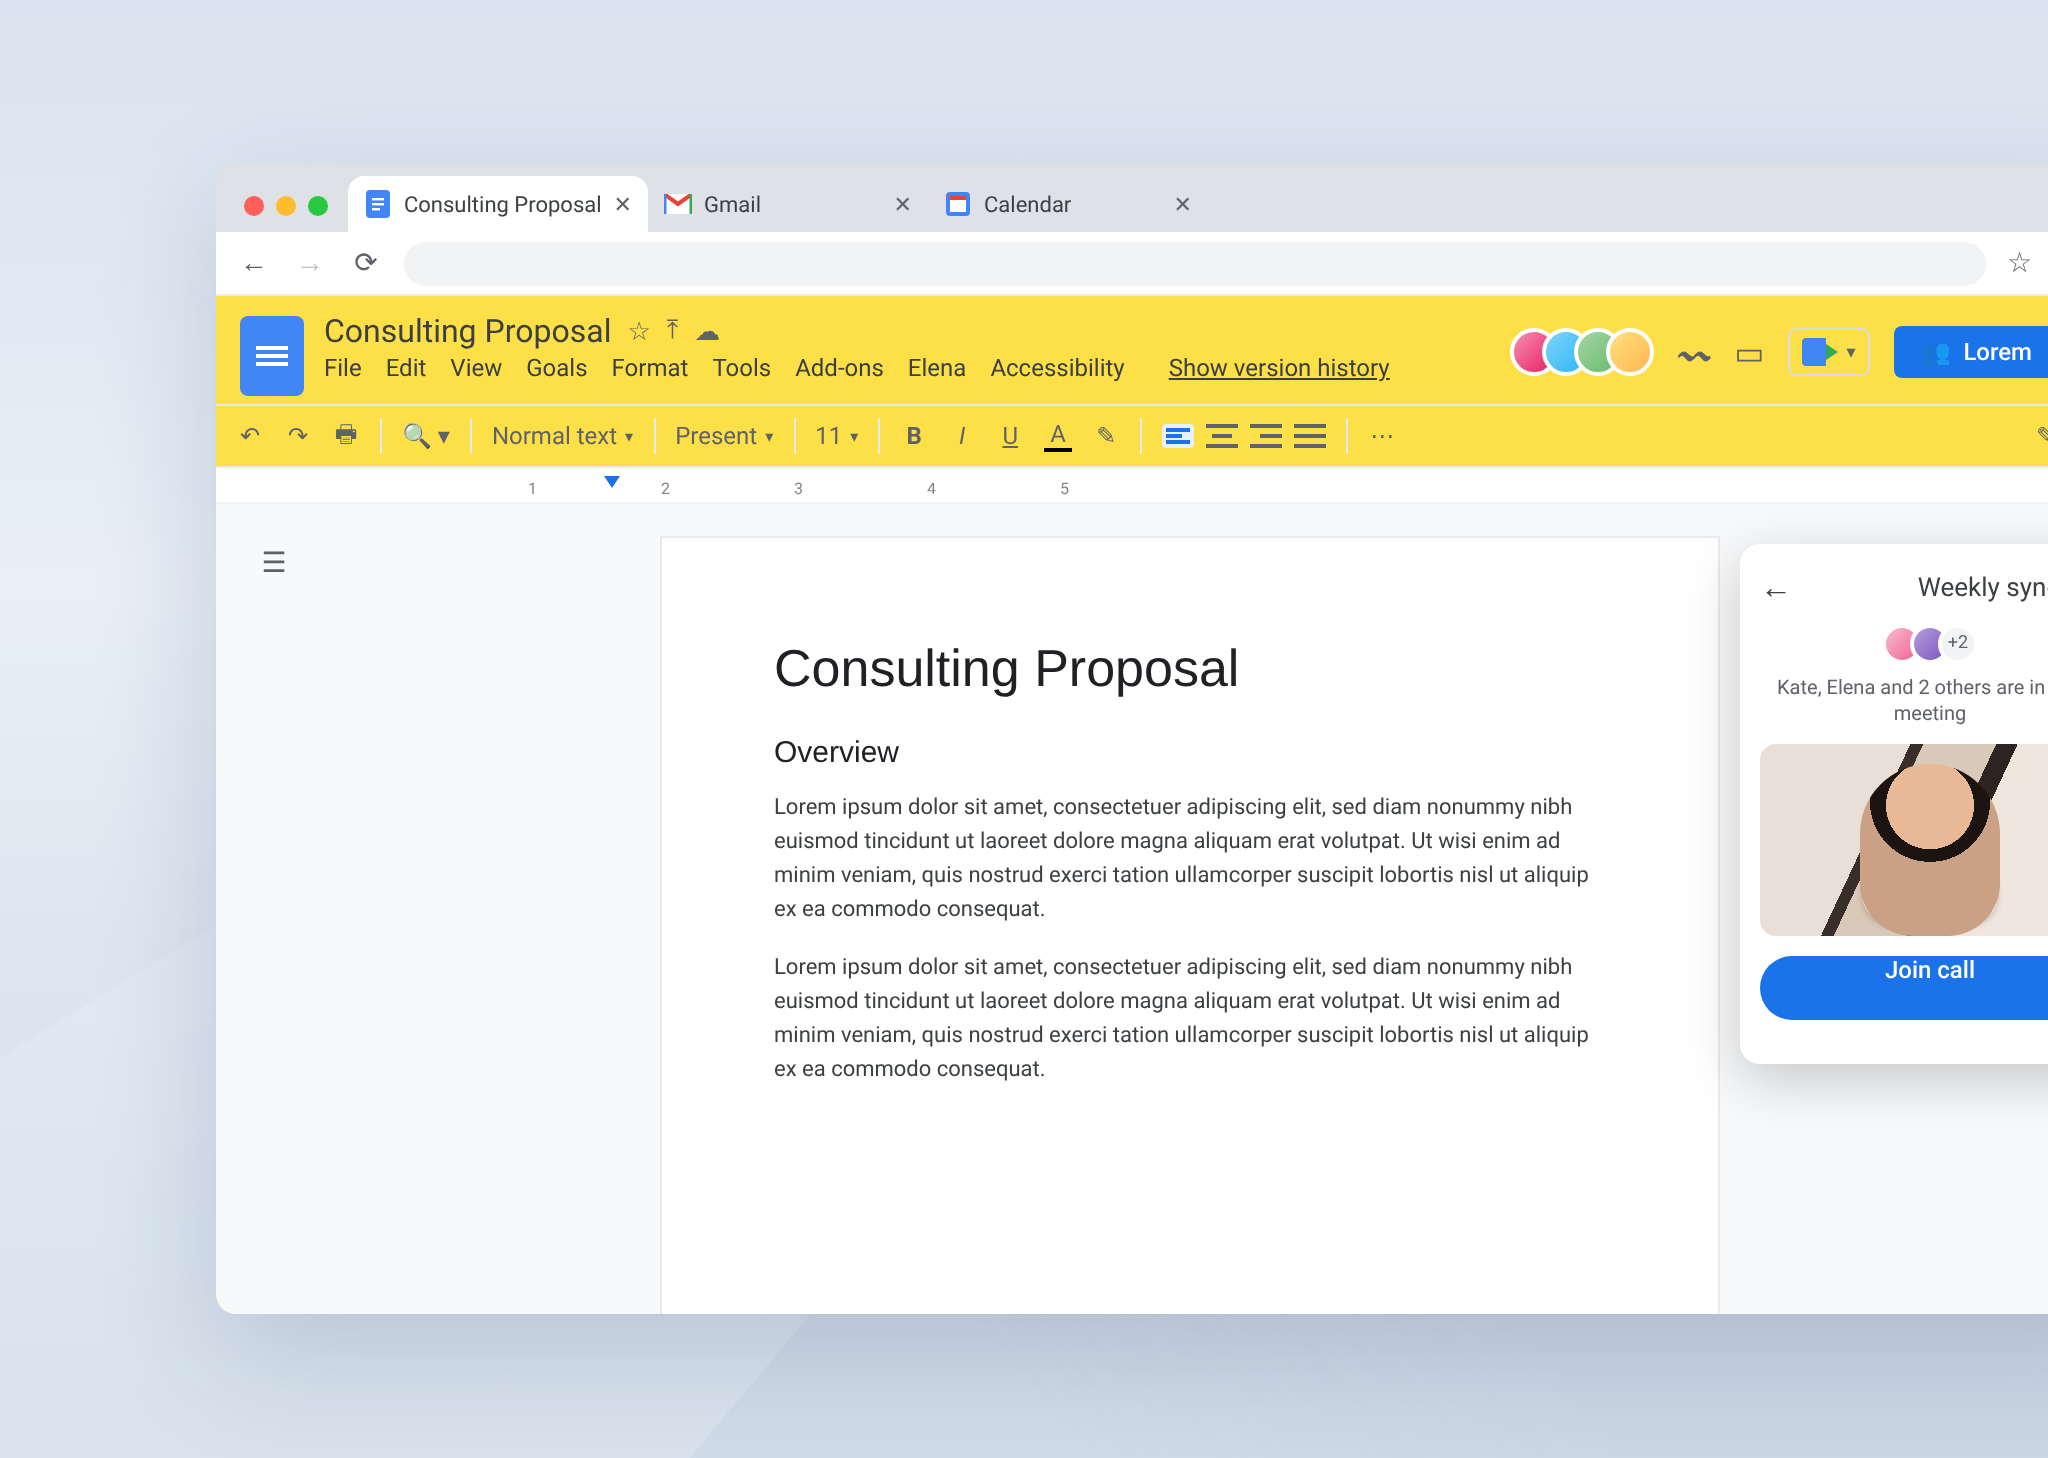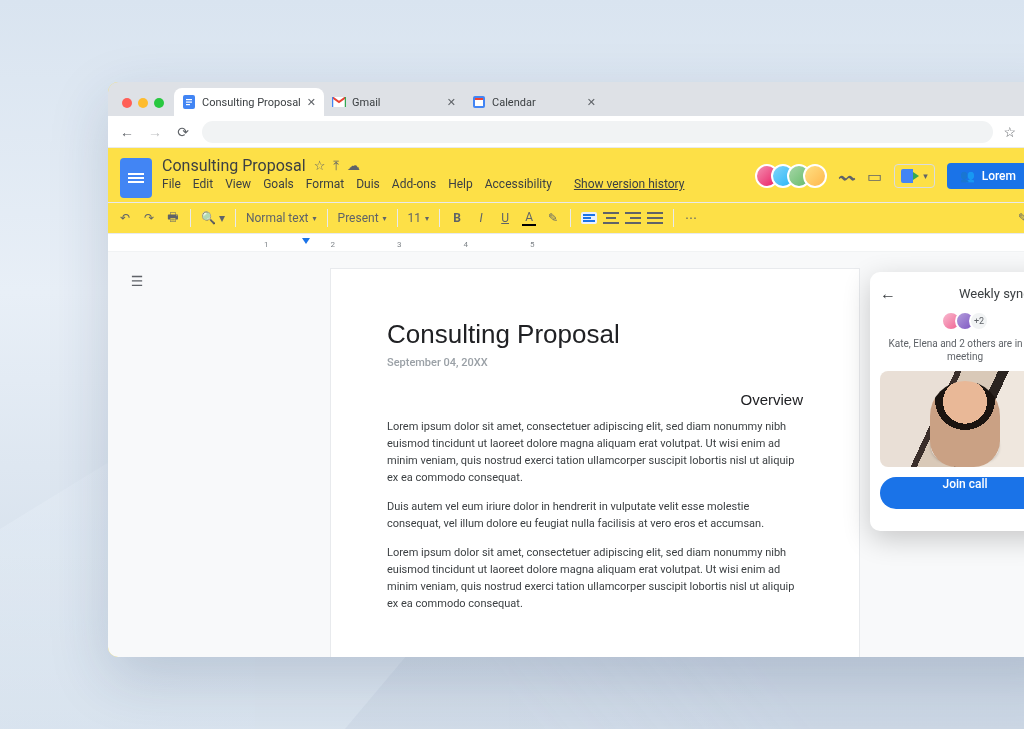--- a/index.html
+++ b/index.html
@@ -108,21 +108,21 @@
   }
   .outline-btn{
     position:absolute; left:18px; top:18px; width:22px; height:22px; color:#5f6368; cursor:pointer;
     display:flex; align-items:center; justify-content:center; font-size:14px;
   }
   .page{
     width:530px; background:#fff; border:1px solid #e8eaed; padding:50px 56px; min-height:520px;
   }
   .page h1{ font-size:26px; font-weight:400; color:#202124; margin-bottom:6px; font-family:'Google Sans',sans-serif; }
   .page .date{ font-size:11px; color:#9aa0a6; font-weight:500; margin-bottom:22px; }
-  .page h2{ font-size:15px; font-weight:500; color:#202124; margin:18px 0 10px; font-family:'Google Sans',sans-serif;text-align:right; }
+  .page h2{ font-size:15px; font-weight:500; color:#202124; margin:18px 0 10px; font-family:'Google Sans',sans-serif; }
   .page p{ font-size:11px; color:#3c4043; line-height:1.55; margin-bottom:12px; }
 
   
   .popover{
     position:absolute; right:22px; top:20px; width:190px; background:#fff; border-radius:10px;
     box-shadow:0 8px 28px rgba(0,0,0,.2); padding:12px 10px 14px; z-index:10;
     display:flex; flex-direction:column; align-items:center;
   }
   .pop-head{ display:flex; align-items:center; width:100%; margin-bottom:8px; }
   .back-arrow{ font-size:16px; color:#3c4043; cursor:pointer; width:20px; }
@@ -234,23 +234,23 @@
           <span>⤒</span>
           <span>☁</span>
         </div>
       </div>
       <div class="menubar">
         <span>File</span>
         <span>Edit</span>
         <span>View</span>
         <span>Goals</span>
         <span>Format</span>
-        <span>Duis</span>
+        <span>Tools</span>
         <span>Add-ons</span>
-        <span>Help</span>
+        <span>Elena</span>
         <span>Accessibility</span>
         <span class="version-link" style="margin-left:10px">Show version history</span>
       </div>
     </div>
     <div class="header-right">
       <div class="avatars-stack">
         <div class="av"></div>
         <div class="av"></div>
         <div class="av"></div>
         <div class="av"></div>
@@ -334,24 +334,22 @@
     <span>3</span>
     <span>4</span>
     <span>5</span>
   </div>
 
   <div class="canvas">
     <div class="outline-btn">☰</div>
 
     <div class="page">
       <h1>Consulting Proposal</h1>
-      <div class="date">September 04, 20XX</div>
       <h2>Overview</h2>
       <p>Lorem ipsum dolor sit amet, consectetuer adipiscing elit, sed diam nonummy nibh euismod tincidunt ut laoreet dolore magna aliquam erat volutpat. Ut wisi enim ad minim veniam, quis nostrud exerci tation ullamcorper suscipit lobortis nisl ut aliquip ex ea commodo consequat.</p>
-      <p>Duis autem vel eum iriure dolor in hendrerit in vulputate velit esse molestie consequat, vel illum dolore eu feugiat nulla facilisis at vero eros et accumsan.</p>
       <p>Lorem ipsum dolor sit amet, consectetuer adipiscing elit, sed diam nonummy nibh euismod tincidunt ut laoreet dolore magna aliquam erat volutpat. Ut wisi enim ad minim veniam, quis nostrud exerci tation ullamcorper suscipit lobortis nisl ut aliquip ex ea commodo consequat.</p>
 
     </div>
 
     <div class="popover">
       <div class="pop-head">
         <span class="back-arrow">←</span>
         <span class="pop-title">Weekly sync</span>
       </div>
       <div class="pop-avatars">

